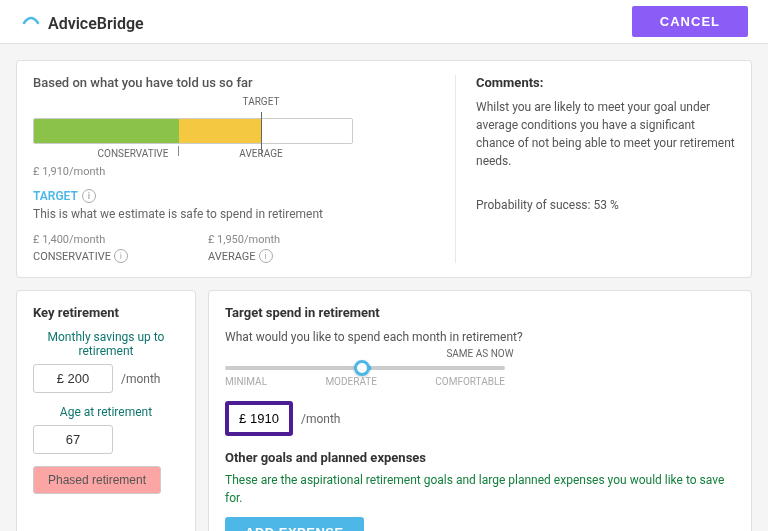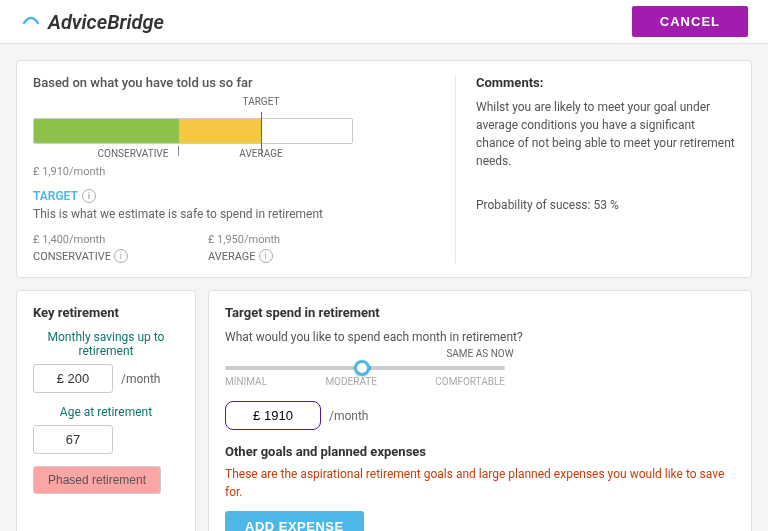--- a/index.html
+++ b/index.html
@@ -17,33 +17,32 @@
       display: flex;
       align-items: center;
       justify-content: space-between;
       background: #fff;
       padding: 10px 20px;
       border-bottom: 1px solid #e0e0e0;
       height: 44px;
     }
     .logo {
       display: flex;
-      align-items: center;
+      align-items: flex-end;
       gap: 6px;
-      font-size: 20px;
+      font-size: 16px;
       font-weight: 600;
       color: #333;
-      font-style: italic;
     }
     .logo-icon {
       color: #4db8e8;
       font-size: 18px;
     }
     .cancel-btn {
-      background: #a21caf;
+      background: #8b5cf6;
       color: #fff;
       border: none;
       padding: 8px 28px;
       font-size: 13px;
       font-weight: 600;
       letter-spacing: 1px;
       cursor: pointer;
       border-radius: 2px;
     }
 
@@ -355,38 +354,38 @@
       font-size: 10px;
       color: #aaa;
     }
     .slider-value-row {
       display: flex;
       align-items: center;
       gap: 8px;
       margin-top: 4px;
     }
     .slider-value-box {
-      border: 1px solid #4c1d95;
-      border-radius: 8px;
+      border: 4px solid #4c1d95;
+      border-radius: 3px;
       padding: 6px 10px;
       font-size: 13px;
-      width: 96px;
+      width: 68px;
       text-align: center;
     }
 
     .other-goals-title {
       font-size: 13px;
       font-weight: 700;
       color: #333;
       margin-top: 14px;
       margin-bottom: 6px;
     }
     .other-goals-text {
       font-size: 12px;
-      color: #c2410c;
+      color: #15803d;
       line-height: 1.5;
       margin-bottom: 10px;
     }
     .add-expense-btn {
       background: #4db8e8;
       color: #fff;
       border: none;
       padding: 8px 20px;
       border-radius: 3px;
       font-size: 13px;

